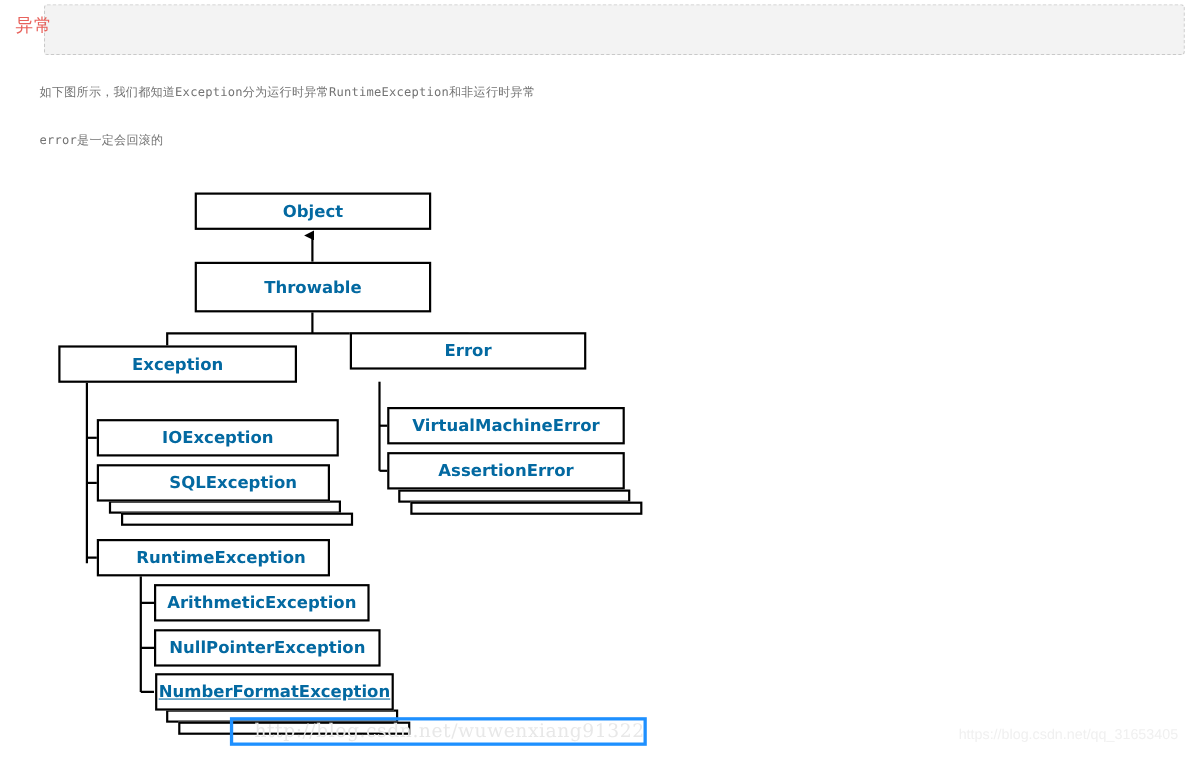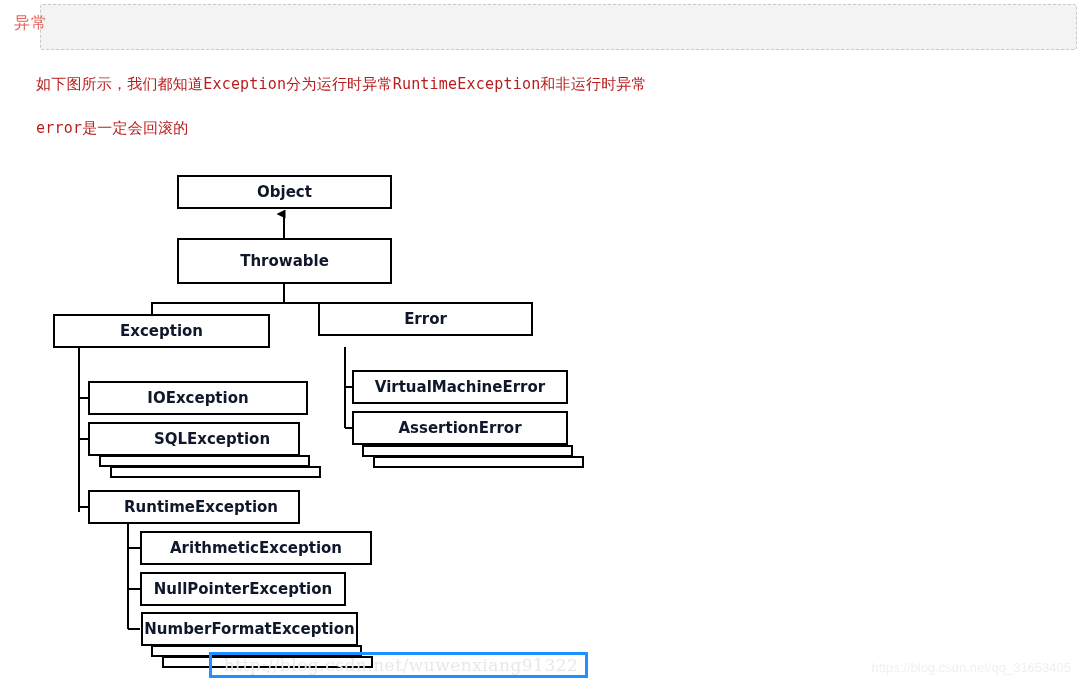--- a/index.html
+++ b/index.html
@@ -38,23 +38,23 @@
     color: #e8625c;
     font-family: "DejaVu Serif", "Liberation Serif", serif;
     letter-spacing: 1px;
     white-space: nowrap;
   }
 
   
   .para {
     position: absolute;
     left: 36px;
-    font-size: 15px;
+    font-size: 11px;
     line-height: 20px;
-    color: #b91c1c;
+    color: #737373;
     white-space: nowrap;
     font-family: "DejaVu Sans Mono", "Liberation Mono", monospace;
     letter-spacing: 0.2px;
   }
   .para-1 { top: 74px; }
   .para-2 { top: 118px; }
 
   
   .diagram {
     position: absolute;
@@ -68,21 +68,21 @@
   .node {
     position: absolute;
     box-sizing: border-box;
     border: 2px solid #000000;
     background: #ffffff;
     display: flex;
     align-items: center;
     justify-content: center;
     font-weight: bold;
     font-size: 15px;
-    color: #0f172a;
+    color: #0369a1;
     font-family: "DejaVu Sans", "Liberation Sans", sans-serif;
     white-space: nowrap;
   }
   .stack-box {
     position: absolute;
     box-sizing: border-box;
     border: 2px solid #000000;
     background: #ffffff;
   }
 
@@ -97,21 +97,21 @@
     background: transparent;
     box-sizing: border-box;
   }
   .link-text {
     position: absolute;
     left: 216px;
     top: 653px;
     width: 370px;
     height: 24px;
     line-height: 24px;
-    text-align: center;
+    text-align: right;
     font-size: 17px;
     color: #e8e8e8;
     font-family: "DejaVu Serif", "Liberation Serif", serif;
     white-space: nowrap;
     letter-spacing: 0.5px;
   }
   .watermark {
     position: absolute;
     right: 10px;
     top: 660px;
@@ -181,22 +181,22 @@
 <div class="node" style="left:88px; top:381px; width:220px; height:34px;">IOException</div>
 
 <div class="node" style="left:88px; top:422px; width:212px; height:34px;padding-left:36px;">SQLException</div>
 
 <div class="node" style="left:88px; top:490px; width:212px; height:34px;padding-left:14px;">RuntimeException</div>
 
 <div class="node" style="left:352px; top:370px; width:216px; height:34px;">VirtualMachineError</div>
 
 <div class="node" style="left:352px; top:411px; width:216px; height:34px;">AssertionError</div>
 
-<div class="node" style="left:140px; top:531px; width:232px; height:34px;">ArithmeticException</div>
+<div class="node" style="left:140px; top:531px; width:196px; height:34px;">ArithmeticException</div>
 
 <div class="node" style="left:140px; top:572px; width:206px; height:34px;">NullPointerException</div>
 
-<div class="node" style="left:141px; top:612px; width:217px; height:34px;">NumberFormatException</div>
+<div class="node" style="left:141px; top:612px; width:217px; height:34px;text-decoration:underline;">NumberFormatException</div>
 
 <div class="link-box"></div>
 <div class="link-text">http://blog.csdn.net/wuwenxiang91322</div>
 
 <div class="watermark">https://blog.csdn.net/qq_31653405</div>
 
 </body></html>

